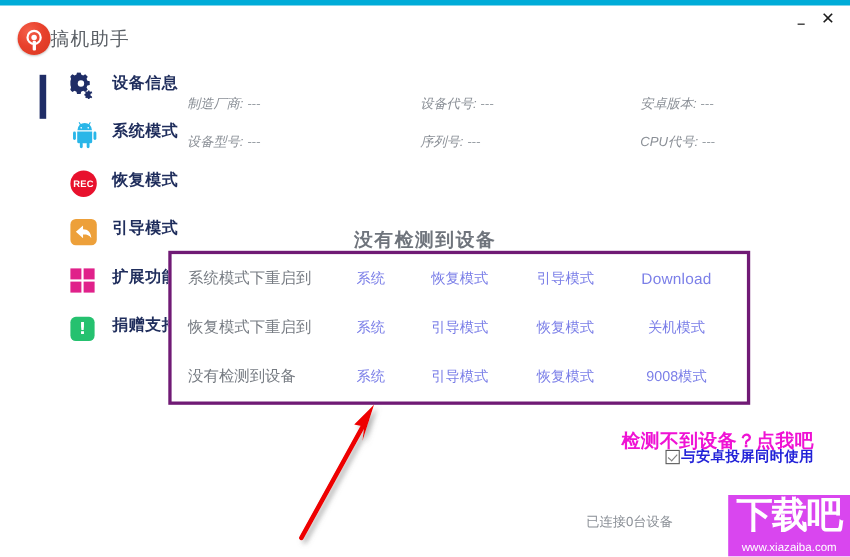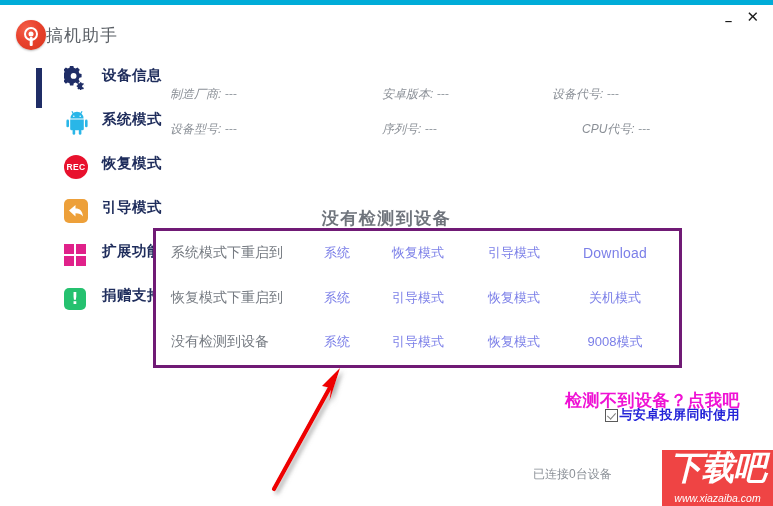--- a/index.html
+++ b/index.html
@@ -97,22 +97,22 @@
   .cbox{width:13px;height:13px;border:1px solid #5a5a5a;background:#fff;position:relative;
     box-sizing:border-box;}
   .cbox::after{content:"";position:absolute;left:3px;top:1.5px;width:4px;height:7px;
     border:solid #808080;border-width:0 1.8px 1.8px 0;transform:rotate(42deg);}
   .checklabel{font-size:13px;font-weight:bold;color:#2222d8;letter-spacing:.4px;white-space:nowrap;}
 
   
   .status{position:absolute;left:533px;top:466px;font-size:12px;color:#8a8f96;white-space:nowrap;}
 
   
-  .watermark{position:absolute;left:662px;top:450px;width:111px;height:56px;background:#ef4444;
-    overflow:hidden;font-style:italic;}
+  .watermark{position:absolute;left:662px;top:450px;width:111px;height:56px;background:#d946ef;
+    overflow:hidden;}
   .wm-cn{position:absolute;left:0;top:-3px;width:111px;height:42px;color:#fff;
     font-size:33px;font-weight:bold;letter-spacing:-1px;text-align:center;line-height:42px;
     font-family:"DejaVu Sans",sans-serif;}
   .wm-url{position:absolute;left:0;bottom:2px;width:111px;text-align:center;color:#fff;
     font-size:10.5px;font-family:"Liberation Sans",sans-serif;}
 </style>
 </head>
 <body>
 
 <div id="app">
@@ -209,26 +209,26 @@
     </div>
 
   </div>
 
   <div class="devinfo">
     <div class="devrow">
       <div class="devcell c1">
         <span>制造厂商:</span>
         <span class="val">---</span>
       </div>
+      <div class="devcell c2">
+        <span>设备代号:</span>
+        <span class="val">---</span>
+      </div>
       <div class="devcell c3">
         <span>安卓版本:</span>
-        <span class="val">---</span>
-      </div>
-      <div class="devcell c2">
-        <span>设备代号:</span>
         <span class="val">---</span>
       </div>
     </div>
     <div class="devrow">
       <div class="devcell c1">
         <span>设备型号:</span>
         <span class="val">---</span>
       </div>
       <div class="devcell c2">
         <span>序列号:</span>

